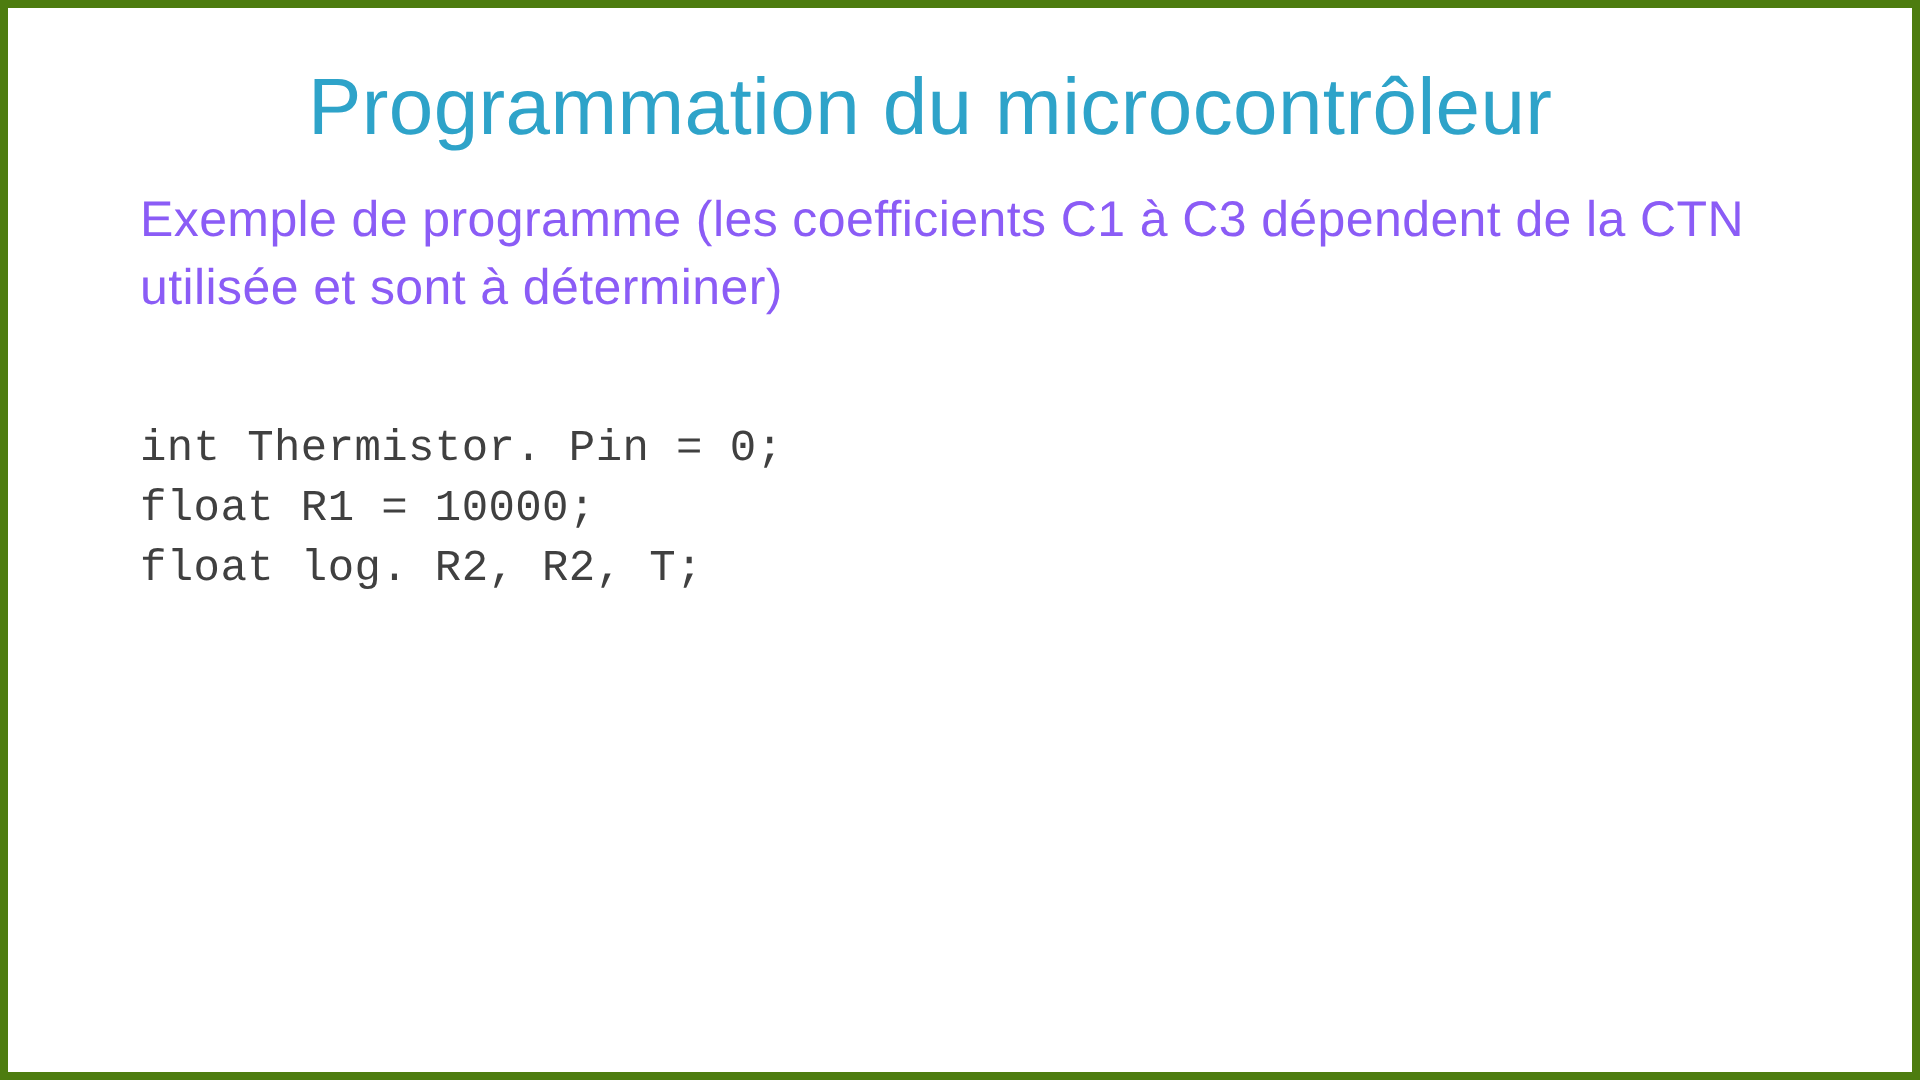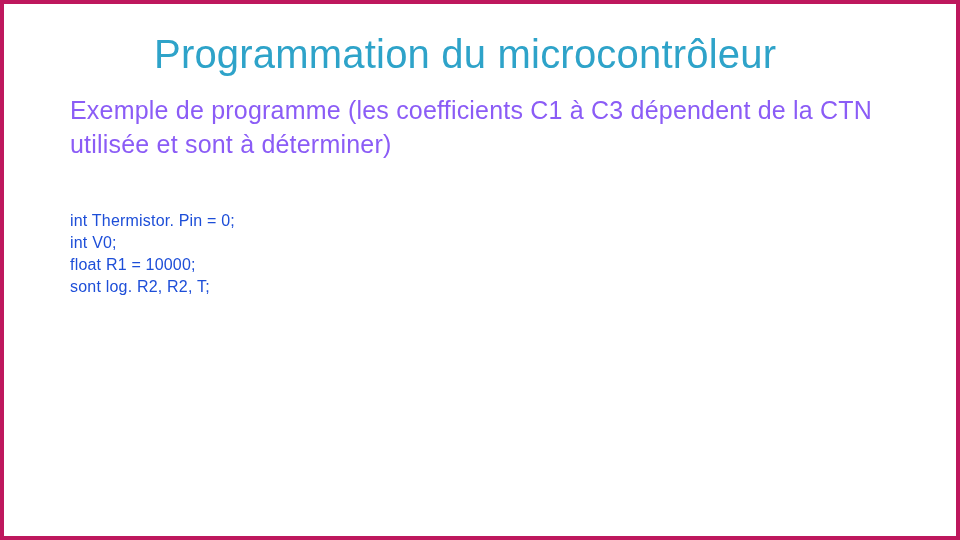--- a/index.html
+++ b/index.html
@@ -9,57 +9,57 @@
     height: 540px;
     background: #ffffff;
     font-family: "Segoe UI", "Calibri Light", "Helvetica Neue", Arial, sans-serif;
     font-weight: 300;
     color: #222;
   }
   .slide {
     box-sizing: border-box;
     width: 960px;
     height: 540px;
-    border: 4px solid #be185d;
+    border: 4px solid #4d7c0f;
     padding: 28px 29px 0 60px;
     position: relative;
   }
   .title {
     color: #2ea3c9;
     font-size: 40px;
     font-weight: 300;
     margin: 0 0 18px 90px;
     letter-spacing: 0.2px;
     line-height: 1.1;
   }
   .subtitle {
     font-size: 25px;
     font-weight: 300;
     color: #8b5cf6;
     line-height: 1.35;
     margin: 0 0 48px 6px;
     letter-spacing: 0.2px;
   }
   .code {
-    font-size: 16px;
+    font-size: 22px;
     font-weight: 300;
-    color: #1d4ed8;
+    color: #404040;
     line-height: 1.38;
     margin-left: 6px;
     letter-spacing: 0.2px;
+    font-family: Liberation Mono, monospace;
   }
   .code div {
     white-space: pre;
   }
 </style>
 </head>
 <body>
 
 <div class="slide">
   <h1 class="title">Programmation du microcontrôleur</h1>
   <p class="subtitle">Exemple de programme (les coefficients C1 à C3 dépendent de la CTN utilisée et sont à déterminer)</p>
   <div class="code">
     <div>int Thermistor. Pin = 0;</div>
-    <div>int V0;</div>
     <div>float R1 = 10000;</div>
-    <div>sont log. R2, R2, T;</div>
+    <div>float log. R2, R2, T;</div>
   </div>
 </div>
 
 </body></html>

